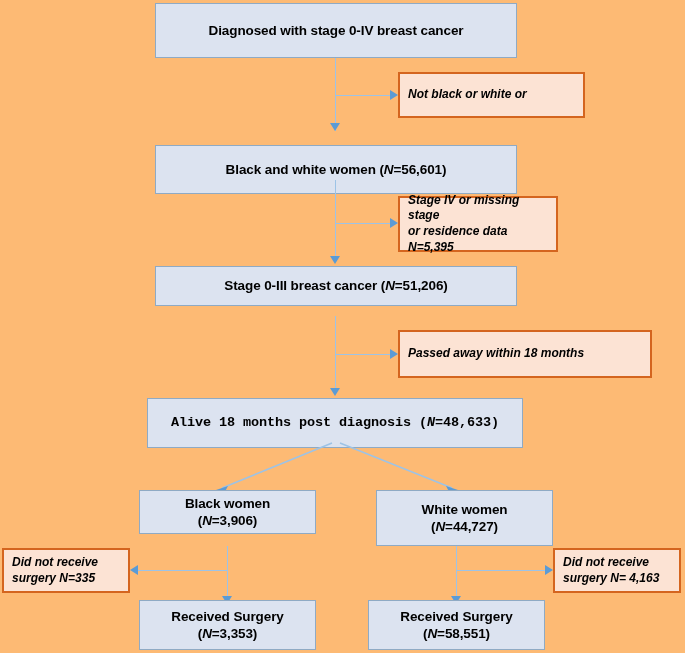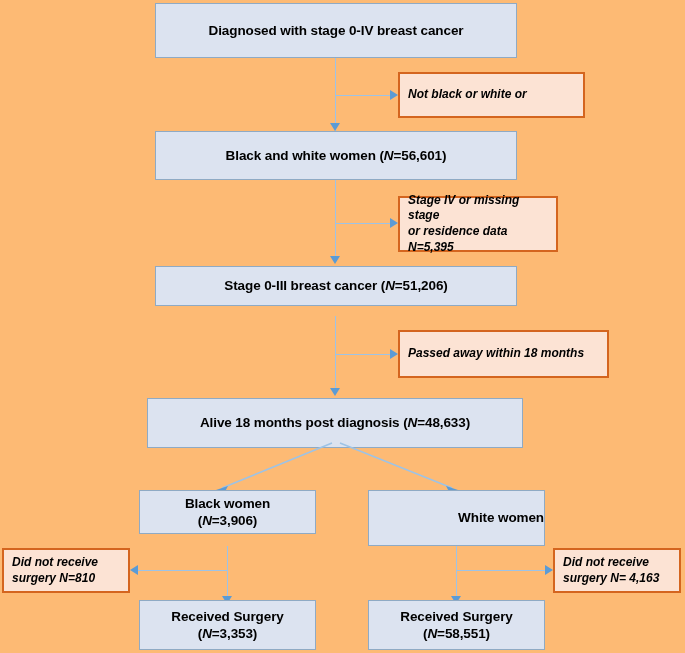--- a/index.html
+++ b/index.html
@@ -111,21 +111,21 @@
 
   <div class="hline" style="left:335px; top:95px; width:62px;"></div>
   <div class="arrow-right" style="left:390px; top:90px;"></div>
 
   <div class="box box-excl" style="left:398px; top:72px; width:187px; height:46px;">
     <div class="inner">
       <div>Not black or white or</div>
     </div>
   </div>
 
-  <div class="box box-main" style="left:155px; top:131px; width:362px; height:49px;">
+  <div class="box box-main" style="left:155px; top:145px; width:362px; height:49px;">
     <div class="inner">
       <div><span>Black and white women (</span><span class="n-italic">N</span><span>=56,601)</span></div>
     </div>
   </div>
 
   <div class="vline" style="left:335px; top:180px; height:80px;"></div>
   <div class="arrow-down" style="left:330px; top:256px;"></div>
 
   <div class="hline" style="left:335px; top:223px; width:62px;"></div>
   <div class="arrow-right" style="left:390px; top:218px;"></div>
@@ -142,66 +142,67 @@
       <div><span>Stage 0-III breast cancer (</span><span class="n-italic">N</span><span>=51,206)</span></div>
     </div>
   </div>
 
   <div class="vline" style="left:335px; top:316px; height:76px;"></div>
   <div class="arrow-down" style="left:330px; top:388px;"></div>
 
   <div class="hline" style="left:335px; top:354px; width:62px;"></div>
   <div class="arrow-right" style="left:390px; top:349px;"></div>
 
-  <div class="box box-excl" style="left:398px; top:330px; width:211px; height:48px;font-style:italic;">
+  <div class="box box-excl" style="left:398px; top:330px; width:254px; height:48px;font-style:italic;">
     <div class="inner">
       <div>Passed away within 18 months</div>
     </div>
   </div>
 
-  <div class="box box-main" style="left:147px; top:398px; width:376px; height:50px;">
+  <div class="box box-main" style="left:147px; top:398px; width:376px; height:50px;font-family:Liberation Mono, monospace;">
     <div class="inner">
       <div><span>Alive 18 months post diagnosis (</span><span class="n-italic">N</span><span>=48,633)</span></div>
     </div>
   </div>
 
   <svg class="diag" style="left:0px; top:440px; width:685px; height:60px;">
     <line x1="332" y1="3" x2="222" y2="48" stroke="#9dc3e6" stroke-width="1.5"></line>
     <line x1="340" y1="3" x2="452" y2="48" stroke="#9dc3e6" stroke-width="1.5"></line>
     <polygon points="216,50 228,46 222,57" fill="#5b9bd5"></polygon>
     <polygon points="458,50 446,46 452,57" fill="#5b9bd5"></polygon>
   </svg>
 
   <div class="box box-main" style="left:139px; top:490px; width:177px; height:44px;">
     <div class="inner">
       <div>Black women</div>
       <div><span>(</span><span class="n-italic">N</span><span>=3,906)</span></div>
     </div>
   </div>
 
-  <div class="box box-main" style="left:368px; top:490px; width:177px; height:56px;text-align:right;">
+  <div class="box box-main" style="left:376px; top:490px; width:177px; height:56px;">
     <div class="inner">
       <div>White women</div>
+      <div><span>(</span><span class="n-italic">N</span><span>=44,727)</span></div>
     </div>
   </div>
 
   <div class="vline" style="left:227px; top:546px; height:54px;"></div>
   <div class="arrow-down" style="left:222px; top:596px;"></div>
   <div class="hline" style="left:137px; top:570px; width:91px;"></div>
   <div class="arrow-left" style="left:130px; top:565px;"></div>
 
   <div class="vline" style="left:456px; top:546px; height:54px;"></div>
   <div class="arrow-down" style="left:451px; top:596px;"></div>
   <div class="hline" style="left:456px; top:570px; width:91px;"></div>
   <div class="arrow-right" style="left:545px; top:565px;"></div>
 
   <div class="box box-excl" style="left:2px; top:548px; width:128px; height:45px;">
     <div class="inner">
       <div>Did not receive</div>
-      <div>surgery N=810</div>
+      <div>surgery N=335</div>
     </div>
   </div>
 
   <div class="box box-excl" style="left:553px; top:548px; width:128px; height:45px;">
     <div class="inner">
       <div>Did not receive</div>
       <div>surgery N= 4,163</div>
     </div>
   </div>
 

